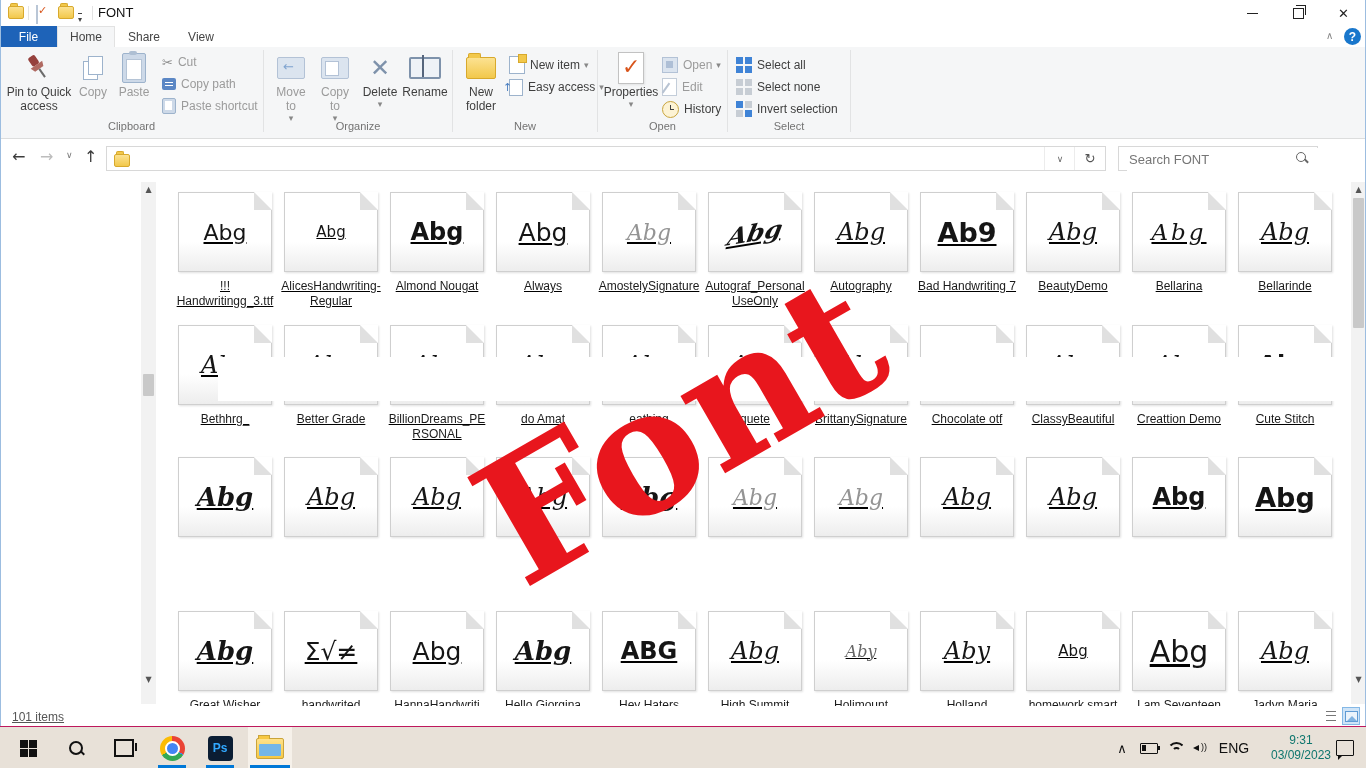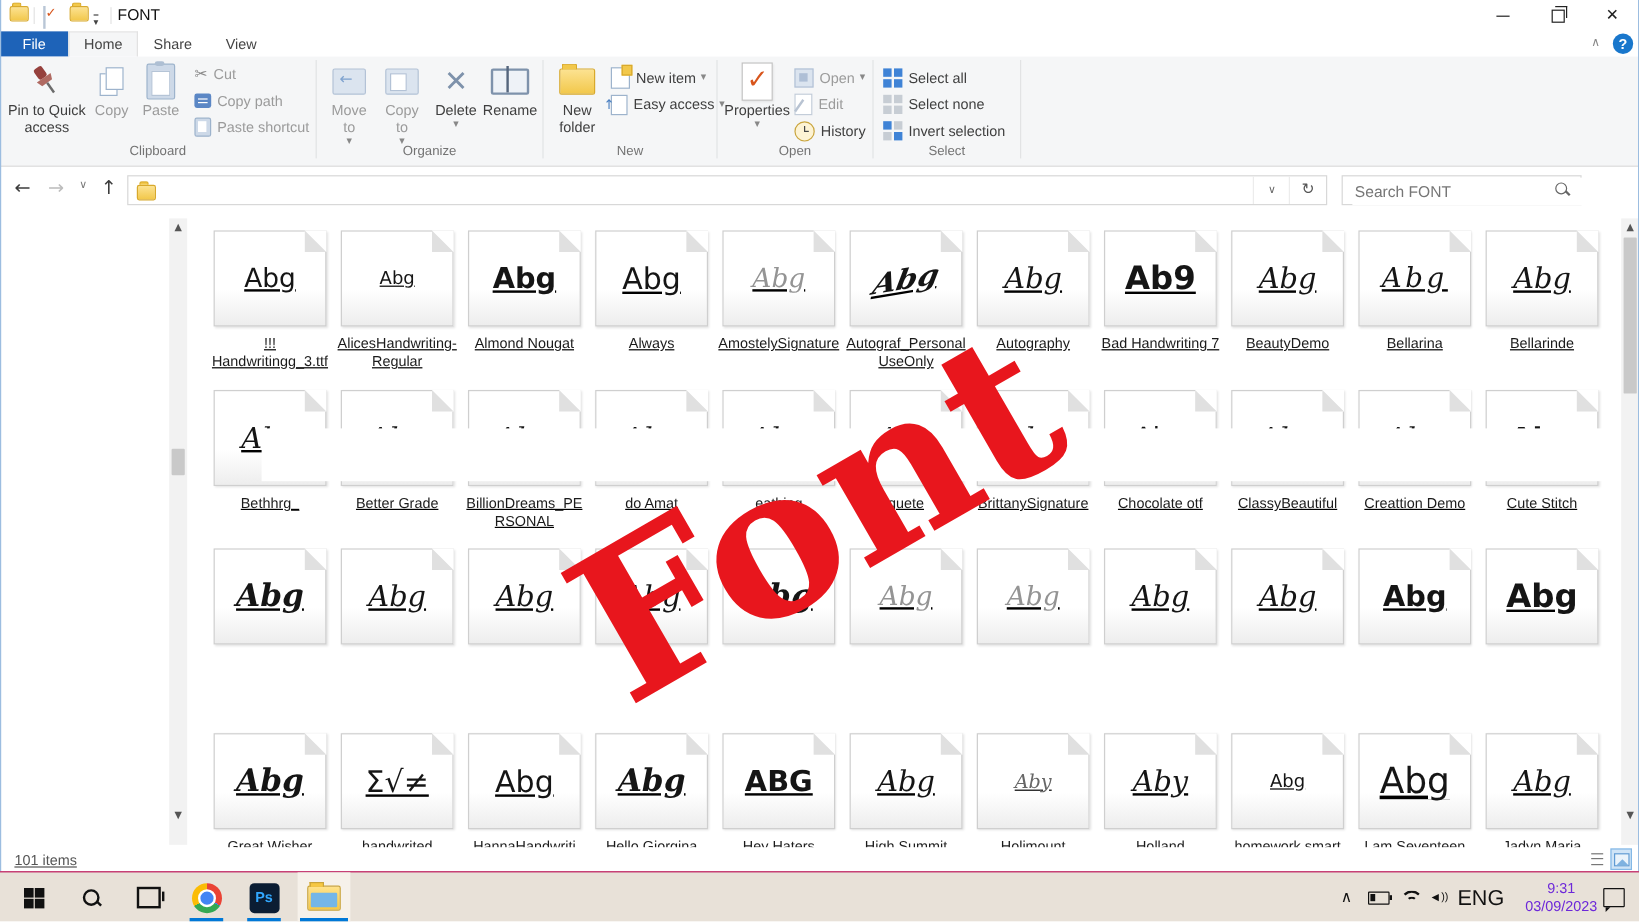--- a/index.html
+++ b/index.html
@@ -154,21 +154,21 @@
   .tray-glyph{font-family:"DejaVu Sans",sans-serif;font-size:13px;color:#111;}
   .battery{width:16px;height:9px;border:1px solid #111;border-radius:1px;position:relative;}
   .battery::before{content:"";position:absolute;right:-3px;top:2px;width:2px;height:4px;background:#111;}
   .battery::after{content:"";position:absolute;left:1px;top:1px;width:4px;height:6px;background:#111;}
   .wifi{width:16px;height:12px;position:relative;overflow:hidden;}
   .wifi::before{content:"";position:absolute;left:0;top:0;width:15px;height:15px;border:2px solid #111;border-radius:50%;clip-path:polygon(50% 50%,0 0,100% 0);}
   .wifi::after{content:"";position:absolute;left:5px;top:5px;width:5px;height:5px;border:2px solid #111;border-radius:50%;clip-path:polygon(50% 50%,0 0,100% 0);}
   .speaker{width:16px;height:12px;position:relative;}
   .speaker::before{content:"";position:absolute;left:0;top:3px;border-top:3px solid transparent;border-bottom:3px solid transparent;border-right:6px solid #111;}
   .speaker::after{content:"))";font-size:9px;color:#111;position:absolute;left:8px;top:0;}
-  .clockbox{text-align:center;font-size:12px;color:#6d28d9;line-height:15px;}
+  .clockbox{text-align:center;font-size:12px;color:#0f766e;line-height:15px;}
   .action-center{width:16px;height:14px;border:1.5px solid #111;border-radius:1px;position:relative;}
   .action-center::after{content:"";position:absolute;left:1px;bottom:-5px;border-left:4px solid #111;border-bottom:4px solid transparent;}
   .qat-chk{width:13px;height:13px;border:1px solid #b9c6d6;background:#fff;position:relative;}
   .qat-chk::before{content:"✓";font-family:"DejaVu Sans",sans-serif;position:absolute;left:1px;top:-2px;font-size:11px;font-weight:bold;color:#d8551c;}
   .qat-dd{font-family:"DejaVu Sans",sans-serif;font-size:8px;color:#444;border-top:1px solid #444;padding-top:1px;line-height:6px;}
 </style>
 </head>
 <body>
 
 <div class="win-border-l"></div>
@@ -679,21 +679,21 @@
     </div>
   <div class="tb-btn" style="left:1136px;width:26px">
       <span class="battery"></span>
     </div>
   <div class="tb-btn" style="left:1162px;width:26px">
       <span class="wifi"></span>
     </div>
   <div class="tb-btn" style="left:1188px;width:26px">
       <span class="speaker"></span>
     </div>
-  <div class="tb-btn" style="left:1214px;width:40px;font-size:18px;color:#111">
+  <div class="tb-btn" style="left:1214px;width:40px;font-size:14px;color:#111">
       <span>ENG</span>
     </div>
   <div class="tb-btn" style="left:1258px;width:86px">
     <span class="clockbox">
       <span style="display:block">9:31</span>
       <span style="display:block">03/09/2023</span>
     </span>
   </div>
   <div class="tb-btn" style="left:1330px;width:30px">
       <span class="action-center"></span>

